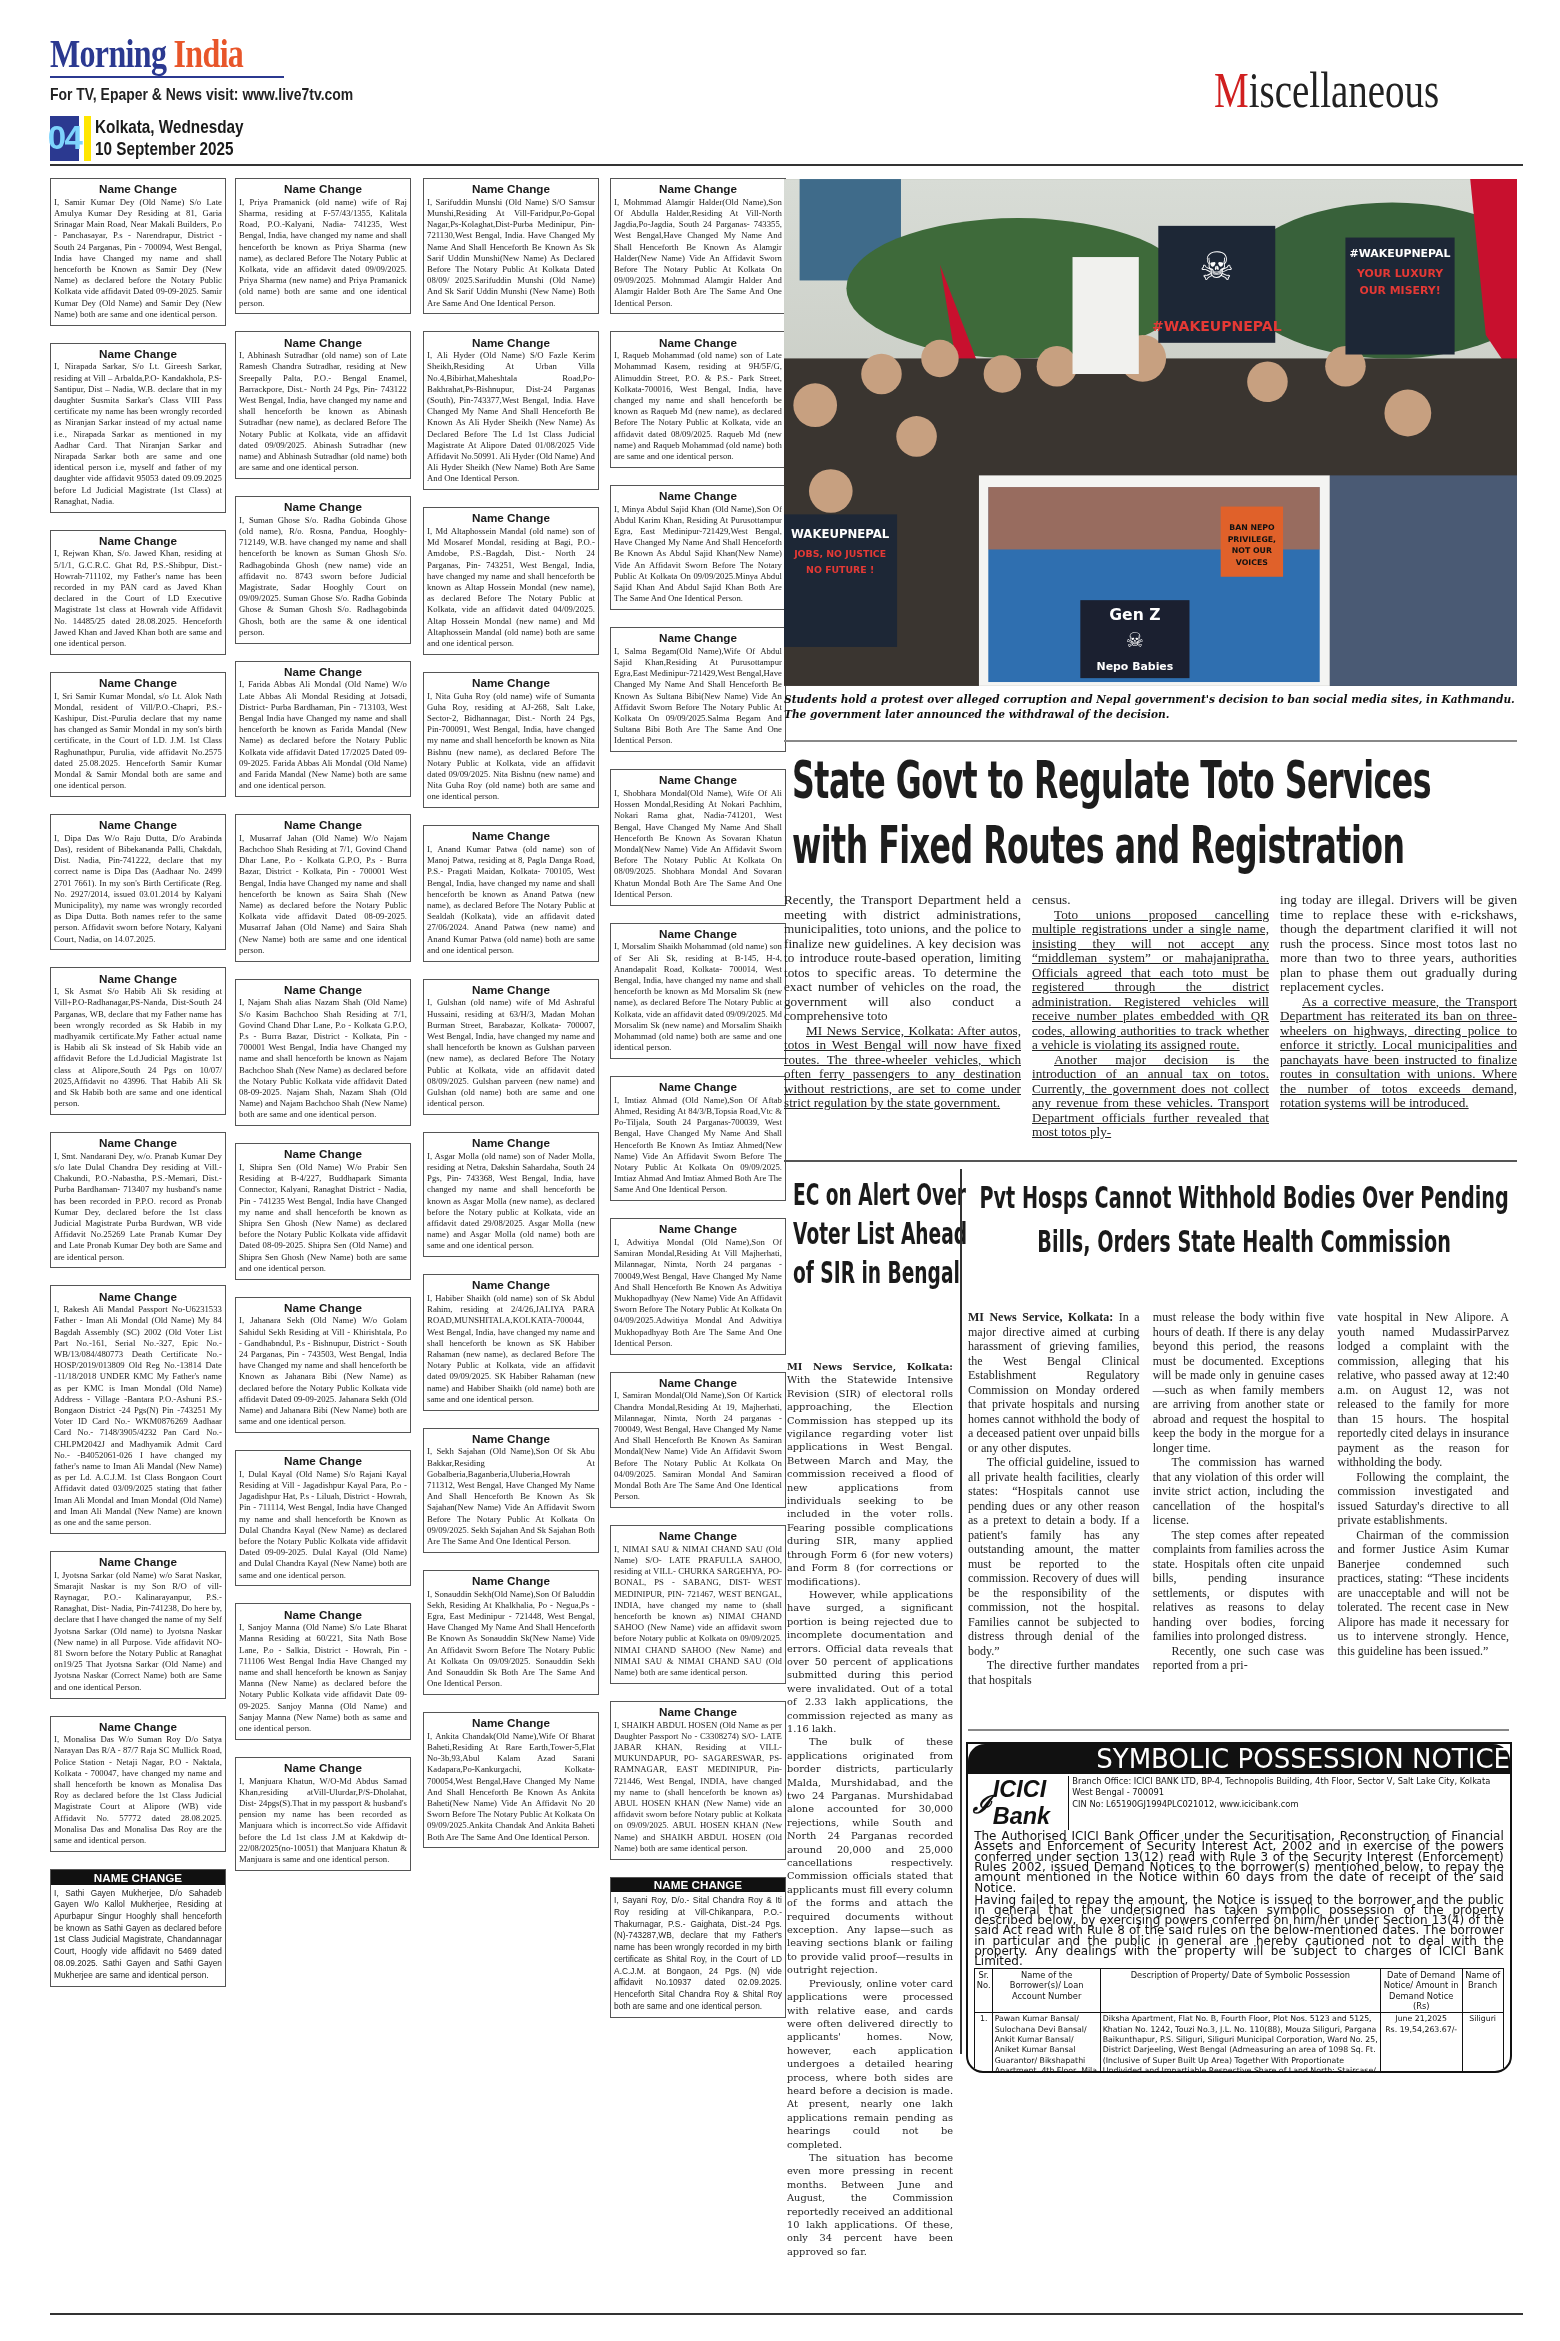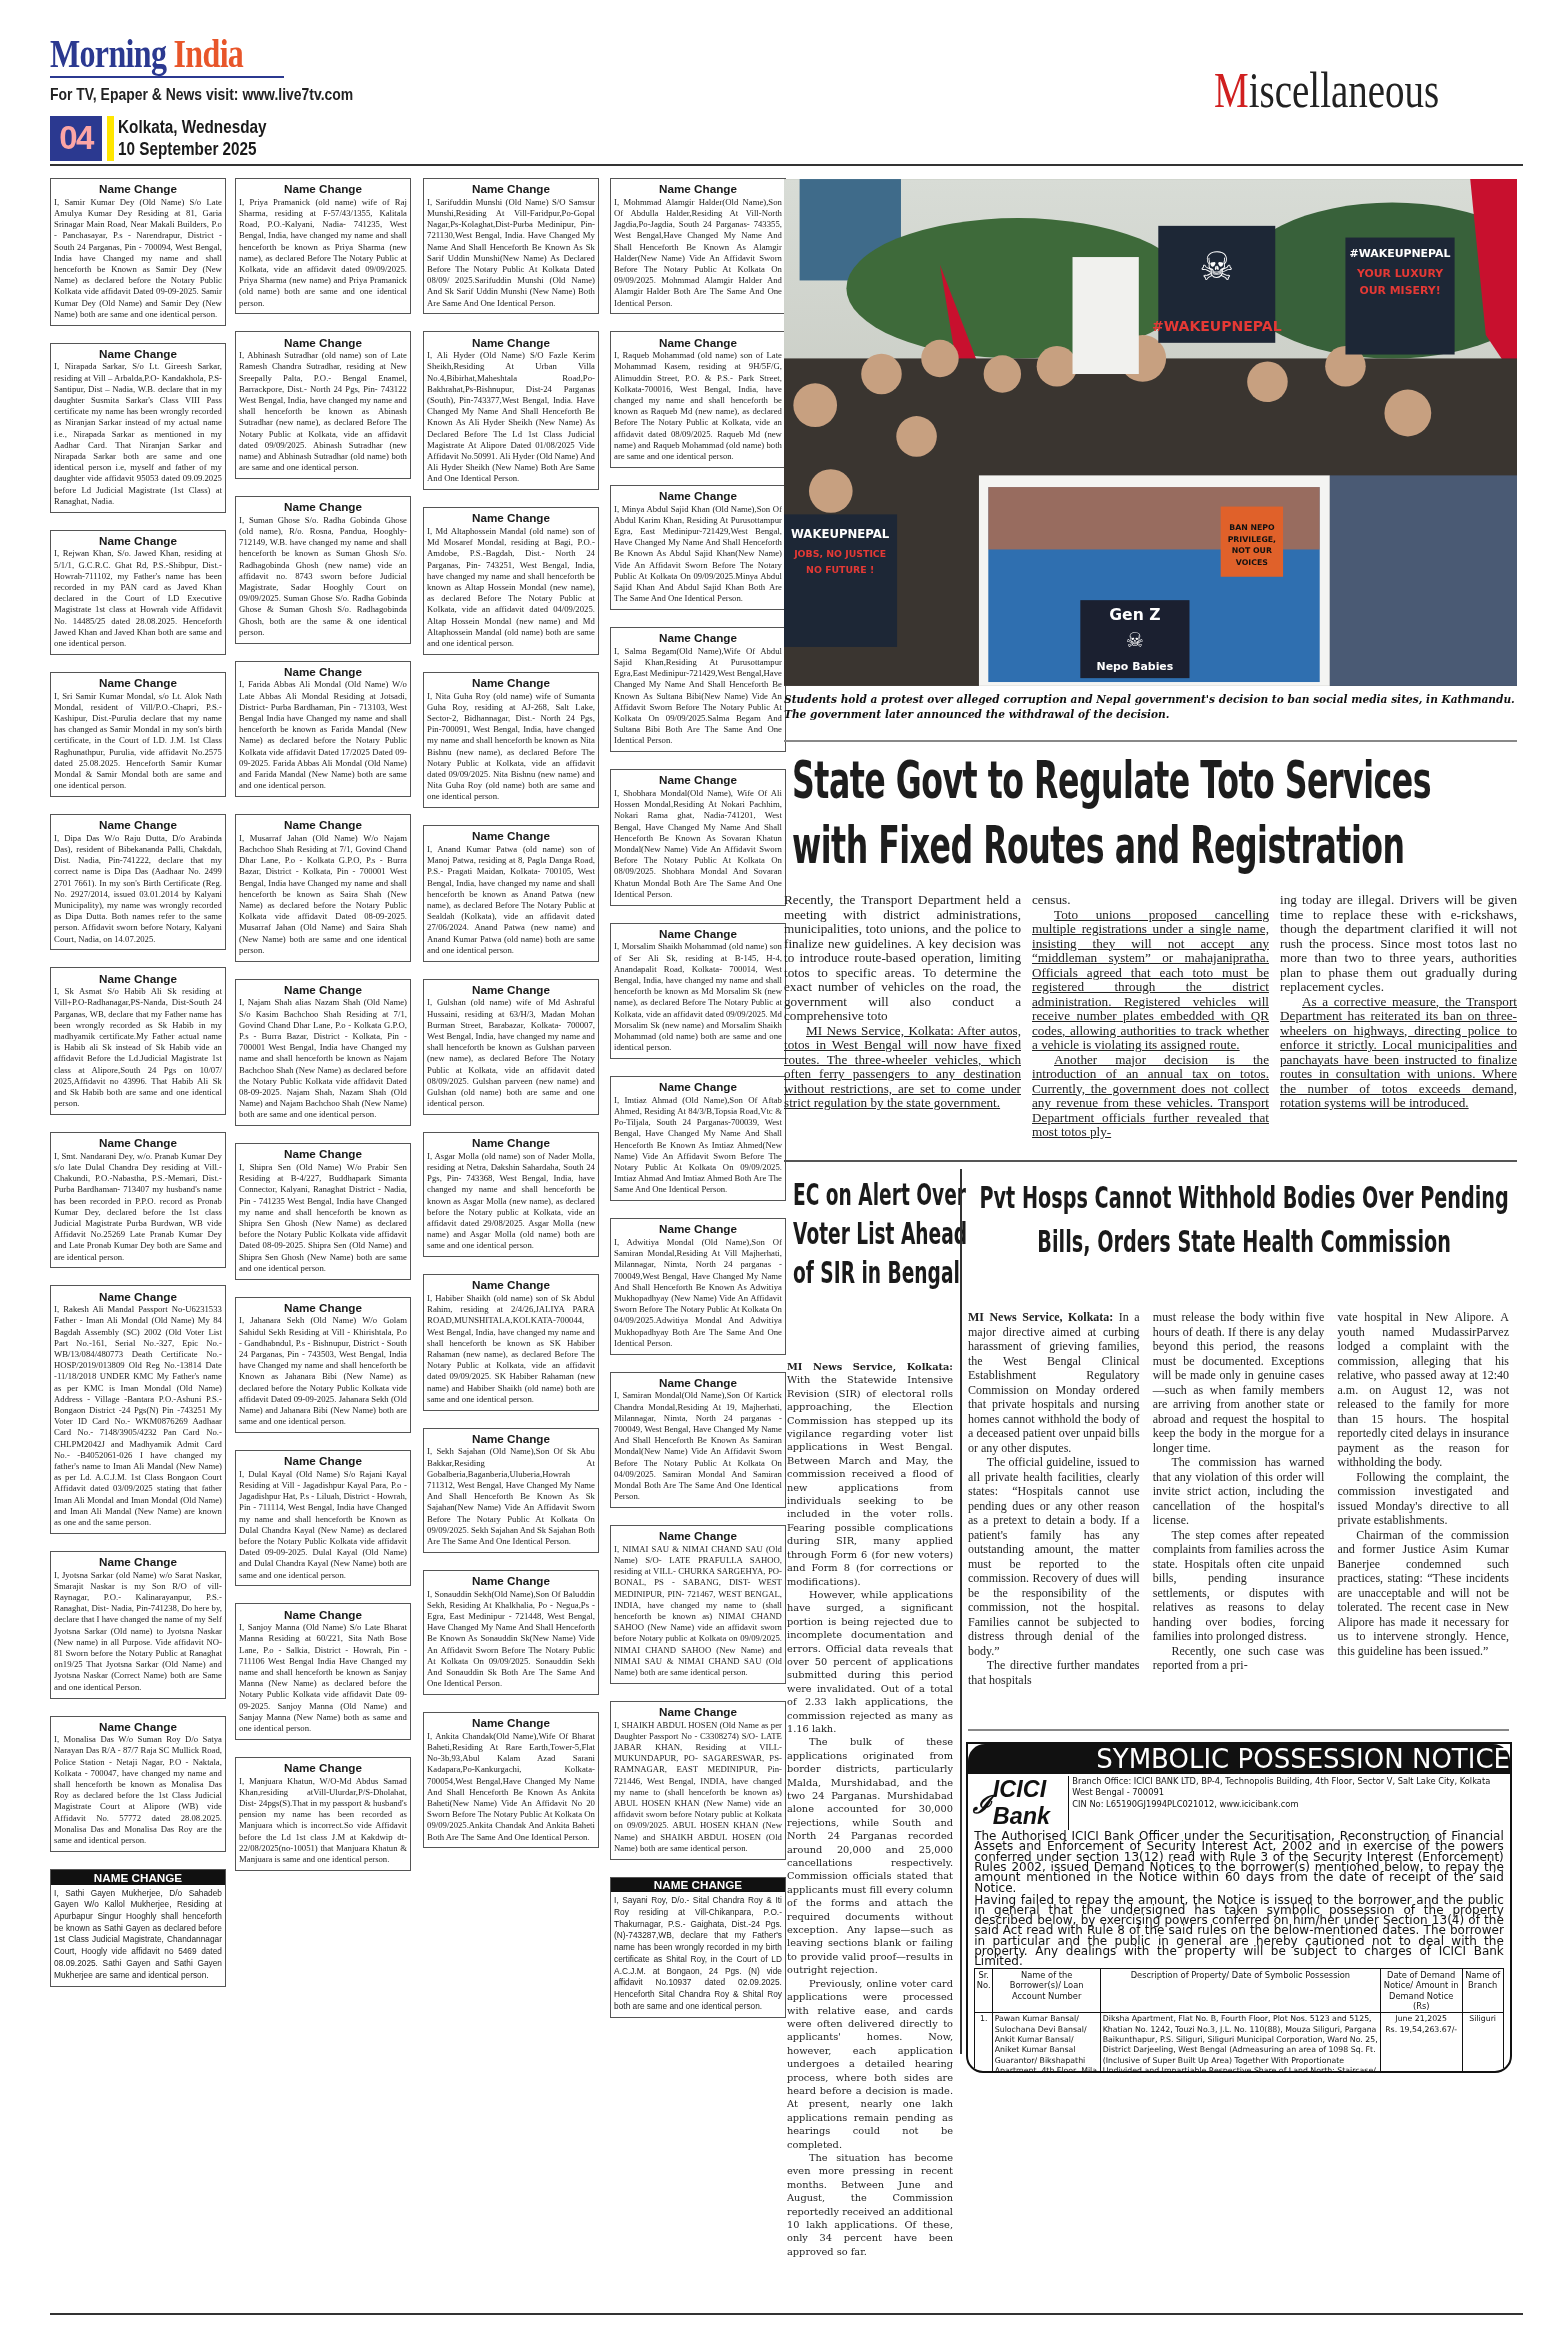--- a/index.html
+++ b/index.html
@@ -7,21 +7,21 @@
   body { position: relative; font-family: "DejaVu Serif", serif; color: #1a1a1a; }
 
   
   .masthead { position: absolute; left: 50px; top: 34px; }
   .brand { font-family: "Liberation Serif", serif; font-size: 39px; font-weight: bold; letter-spacing: -0.8px; line-height: 1; transform: scaleX(0.82); transform-origin: left; white-space: nowrap; }
   .brand .b1 { color: #2b3990; }
   .brand .b2 { color: #e8562a; }
   .brand-rule { width: 234px; height: 2.3px; background: #2b3990; margin-top: 3.1px; }
   .tagline { font-family: "Liberation Sans", sans-serif; font-weight: bold; font-size: 17px; margin-top: 6.2px; transform: scaleX(0.82); transform-origin: left; white-space: nowrap; color:#222; }
   .dateblock { display: flex; align-items: stretch; margin-top: 11px; }
-  .pageno { width: 52px; height: 45px; background: #2b3990; color: #fca5a5; font-family: "Liberation Sans", sans-serif; font-weight: bold; font-size: 33px; display:flex; align-items:center; justify-content:center; letter-spacing:-1.6px; }
+  .pageno { width: 29px; height: 45px; background: #2b3990; color: #7dd3fc; font-family: "Liberation Sans", sans-serif; font-weight: bold; font-size: 33px; display:flex; align-items:center; justify-content:center; letter-spacing:-1.6px; }
   .ybar { width: 7px; height: 45px; background: #ffe600; margin-left: 4.7px; }
   .datetext { margin-left: 4.7px; font-family: "Liberation Sans", sans-serif; font-weight: bold; font-size: 18px; line-height: 22.6px; transform: scaleX(0.85); transform-origin: left; white-space: nowrap; color:#1a1a1a; }
   .section-title { position: absolute; left: 1214px; top: 61px; font-family: "Liberation Serif", serif; font-size: 50px; color: #222; transform: scaleX(0.78); transform-origin: left; white-space: nowrap; }
   .section-title .cap { color: #d01f1f; }
   .top-rule { position: absolute; left: 50px; top: 164px; width: 1473px; height: 2.3px; background: #333; }
   .bottom-rule { position: absolute; left: 50px; top: 2313px; width: 1473px; height: 1.6px; background: #333; }
 
   
   .notices { position: absolute; left: 50px; top: 178px; width: 725px; height: 2135px; }
   .ncol { position: absolute; top: 0; width: 176px; }
@@ -380,21 +380,21 @@
       <p>The directive further mandates that hospitals</p>
     </div>
   <div class="col" id="ph-c1">
       <p>must release the body within five hours of death. If there is any delay beyond this period, the reasons must be documented. Exceptions will be made only in genuine cases—such as when family members are arriving from another state or abroad and request the hospital to keep the body in the morgue for a longer time.</p>
       <p>The commission has warned that any violation of this order will invite strict action, including the cancellation of the hospital's license.</p>
       <p>The step comes after repeated complaints from families across the state. Hospitals often cite unpaid bills, pending insurance settlements, or disputes with relatives as reasons to delay handing over bodies, forcing families into prolonged distress.</p>
       <p>Recently, one such case was reported from a pri-</p>
     </div>
   <div class="col" id="ph-c2">
       <p>vate hospital in New Alipore. A youth named MudassirParvez lodged a complaint with the commission, alleging that his relative, who passed away at 12:40 a.m. on August 12, was not released to the family for more than 15 hours. The hospital reportedly cited delays in insurance payment as the reason for withholding the body.</p>
-      <p>Following the complaint, the commission investigated and issued Monday's directive to all private establishments.</p>
+      <p>Following the complaint, the commission investigated and issued Saturday's directive to all private establishments.</p>
       <p>Chairman of the commission and former Justice Asim Kumar Banerjee condemned such practices, stating: “These incidents are unacceptable and will not be tolerated. The recent case in New Alipore has made it necessary for us to intervene strongly. Hence, this guideline has been issued.”</p>
     </div>
 </div>
 <div class="rule-grey" style="left:968px; top:1729px; width:541px;"></div>
 
 <div class="icici">
   <div class="icici-bar">SYMBOLIC POSSESSION NOTICE</div>
   <div class="icici-head">
     <div class="icici-logo">
         <span class="i-mark">ℐ</span>

